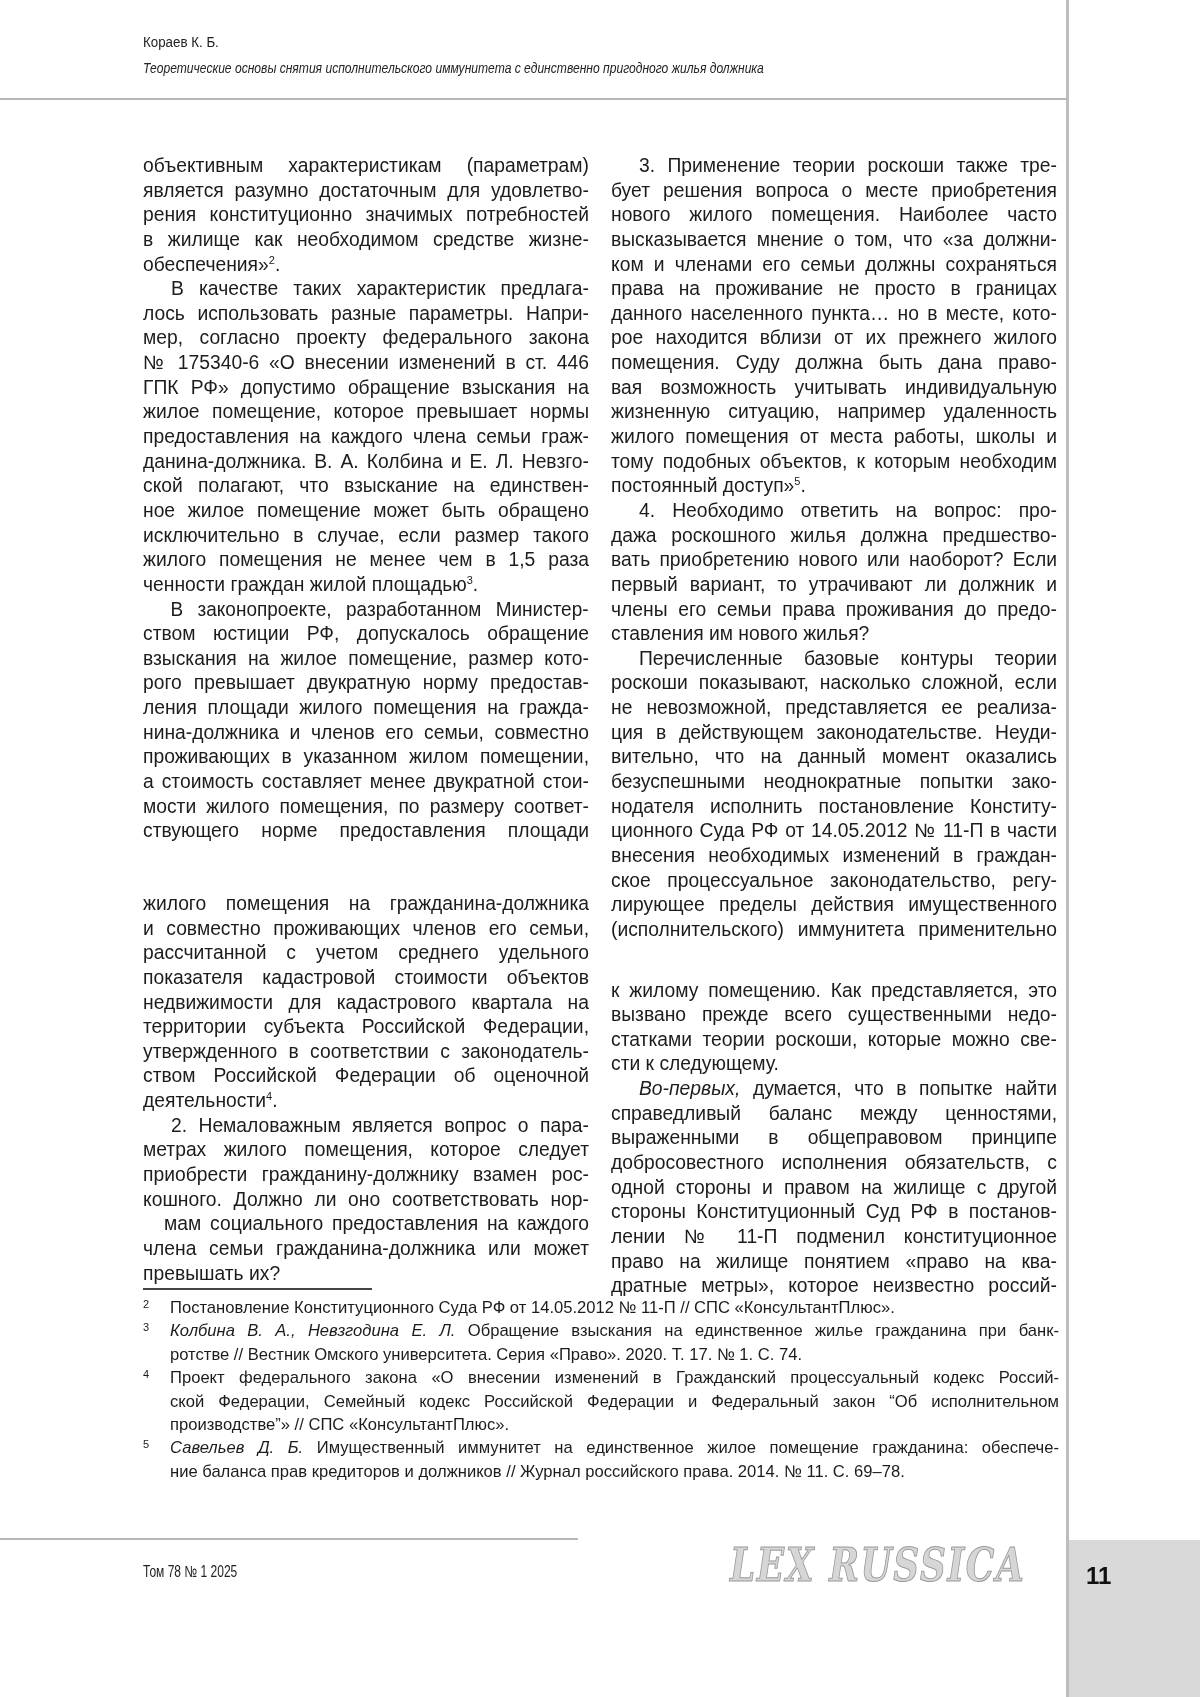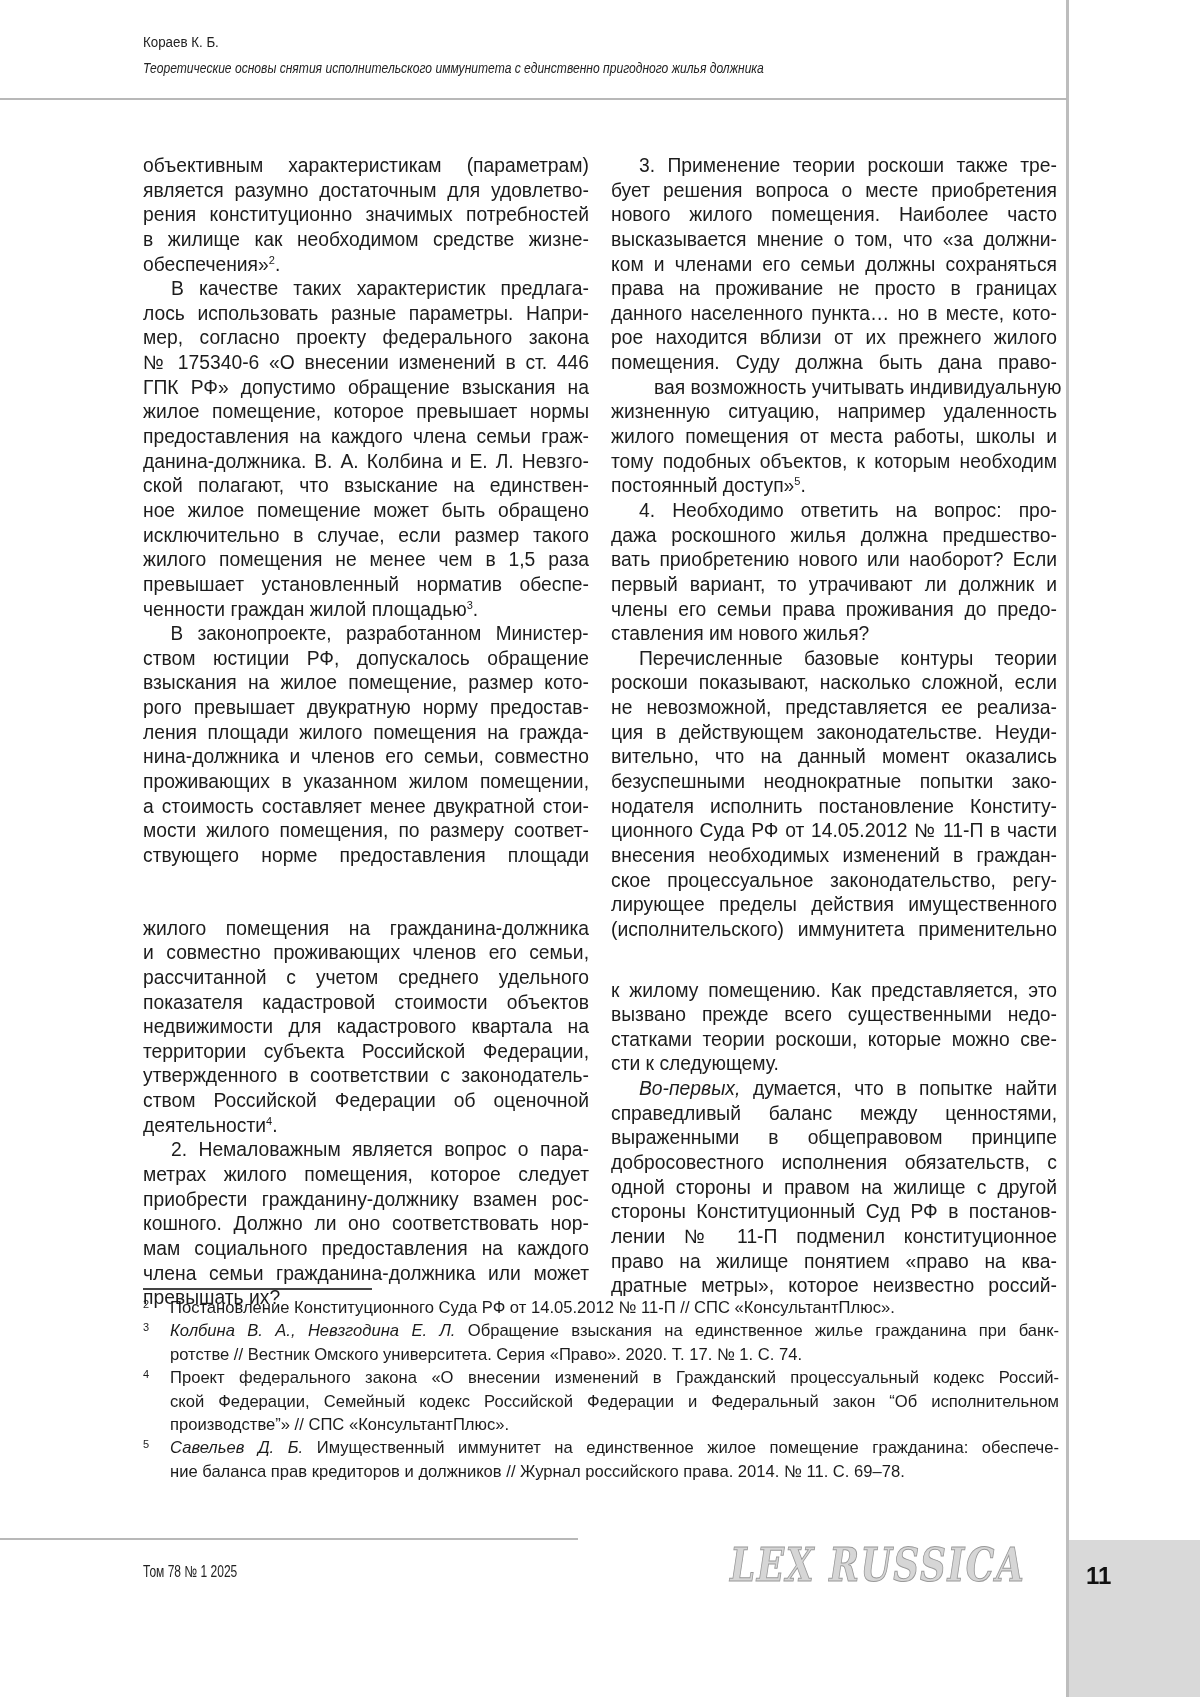--- a/index.html
+++ b/index.html
@@ -63,21 +63,20 @@
     <span class="line" style="display: block;"><span>мер, согласно проекту федерального закона</span></span>
     <span class="line" style="display: block;"><span>№ 175340-6 «О внесении изменений в ст. 446</span></span>
     <span class="line" style="display: block;"><span>ГПК РФ» допустимо обращение взыскания на</span></span>
     <span class="line" style="display: block;"><span>жилое помещение, которое превышает нормы</span></span>
     <span class="line" style="display: block;"><span>предоставления на каждого члена семьи граж-</span></span>
     <span class="line" style="display: block;"><span>данина-должника. В. А. Колбина и Е. Л. Невзго-</span></span>
     <span class="line" style="display: block;"><span>ской полагают, что взыскание на единствен-</span></span>
     <span class="line" style="display: block;"><span>ное жилое помещение может быть обращено</span></span>
     <span class="line" style="display: block;"><span>исключительно в случае, если размер такого</span></span>
     <span class="line" style="display: block;"><span>жилого помещения не менее чем в 1,5 раза</span></span>
-    <span class="line" style="display: block;"><span>превышает установленный норматив обеспе-</span></span>
     <span class="line last" style="display: block;"><span>ченности граждан жилой площадью</span><sup>3</sup><span>.</span></span>
     <span class="line indent" style="display: block; transform: scaleX(0.9835); transform-origin: left center; width: 425px;"><span>В законопроекте, разработанном Министер-</span></span>
     <span class="line" style="display: block;"><span>ством юстиции РФ, допускалось обращение</span></span>
     <span class="line" style="display: block;"><span>взыскания на жилое помещение, размер кото-</span></span>
     <span class="line" style="display: block;"><span>рого превышает двукратную норму предостав-</span></span>
     <span class="line" style="display: block;"><span>ления площади жилого помещения на гражда-</span></span>
     <span class="line" style="display: block;"><span>нина-должника и членов его семьи, совместно</span></span>
     <span class="line" style="display: block;"><span>проживающих в указанном жилом помещении,</span></span>
     <span class="line" style="display: block;"><span>а стоимость составляет менее двукратной стои-</span></span>
     <span class="line" style="display: block;"><span>мости жилого помещения, по размеру соответ-</span></span>
@@ -88,35 +87,35 @@
     <span class="line" style="display: block;"><span>показателя кадастровой стоимости объектов</span></span>
     <span class="line" style="display: block;"><span>недвижимости для кадастрового квартала на</span></span>
     <span class="line" style="display: block;"><span>территории субъекта Российской Федерации,</span></span>
     <span class="line" style="display: block;"><span>утвержденного в соответствии с законодатель-</span></span>
     <span class="line" style="display: block;"><span>ством Российской Федерации об оценочной</span></span>
     <span class="line last" style="display: block;"><span>деятельности</span><sup>4</sup><span>.</span></span>
     <span class="line indent" style="display: block;"><span>2. Немаловажным является вопрос о пара-</span></span>
     <span class="line" style="display: block;"><span>метрах жилого помещения, которое следует</span></span>
     <span class="line" style="display: block;"><span>приобрести гражданину-должнику взамен рос-</span></span>
     <span class="line" style="display: block;"><span>кошного. Должно ли оно соответствовать нор-</span></span>
-    <span class="line" style="display: block;"><span>мам социального предоставления на каждого</span></span>
+    <span class="line" style="display: block; margin-left: 21px;"><span>мам социального предоставления на каждого</span></span>
     <span class="line" style="display: block;"><span>члена семьи гражданина-должника или может</span></span>
     <span class="line last" style="display: block;"><span>превышать их?</span></span>
   </div>
 <div class="col right" id="col-right">
     <span class="line indent" style="display: block;"><span>3. Применение теории роскоши также тре-</span></span>
     <span class="line" style="display: block;"><span>бует решения вопроса о месте приобретения</span></span>
     <span class="line" style="display: block;"><span>нового жилого помещения. Наиболее часто</span></span>
     <span class="line" style="display: block;"><span>высказывается мнение о том, что «за должни-</span></span>
     <span class="line" style="display: block;"><span>ком и членами его семьи должны сохраняться</span></span>
     <span class="line" style="display: block;"><span>права на проживание не просто в границах</span></span>
     <span class="line" style="display: block;"><span>данного населенного пункта… но в месте, кото-</span></span>
     <span class="line" style="display: block;"><span>рое находится вблизи от их прежнего жилого</span></span>
     <span class="line" style="display: block;"><span>помещения. Суду должна быть дана право-</span></span>
-    <span class="line" style="display: block; margin-left: 43px;"><span>вая возможность учитывать индивидуальную</span></span>
+    <span class="line" style="display: block;"><span>вая возможность учитывать индивидуальную</span></span>
     <span class="line" style="display: block;"><span>жизненную ситуацию, например удаленность</span></span>
     <span class="line" style="display: block;"><span>жилого помещения от места работы, школы и</span></span>
     <span class="line" style="display: block;"><span>тому подобных объектов, к которым необходим</span></span>
     <span class="line last" style="display: block;"><span>постоянный доступ»</span><sup>5</sup><span>.</span></span>
     <span class="line indent" style="display: block;"><span>4. Необходимо ответить на вопрос: про-</span></span>
     <span class="line" style="display: block;"><span>дажа роскошного жилья должна предшество-</span></span>
     <span class="line" style="display: block;"><span>вать приобретению нового или наоборот? Если</span></span>
     <span class="line" style="display: block;"><span>первый вариант, то утрачивают ли должник и</span></span>
     <span class="line" style="display: block;"><span>члены его семьи права проживания до предо-</span></span>
     <span class="line last" style="display: block;"><span>ставления им нового жилья?</span></span>

